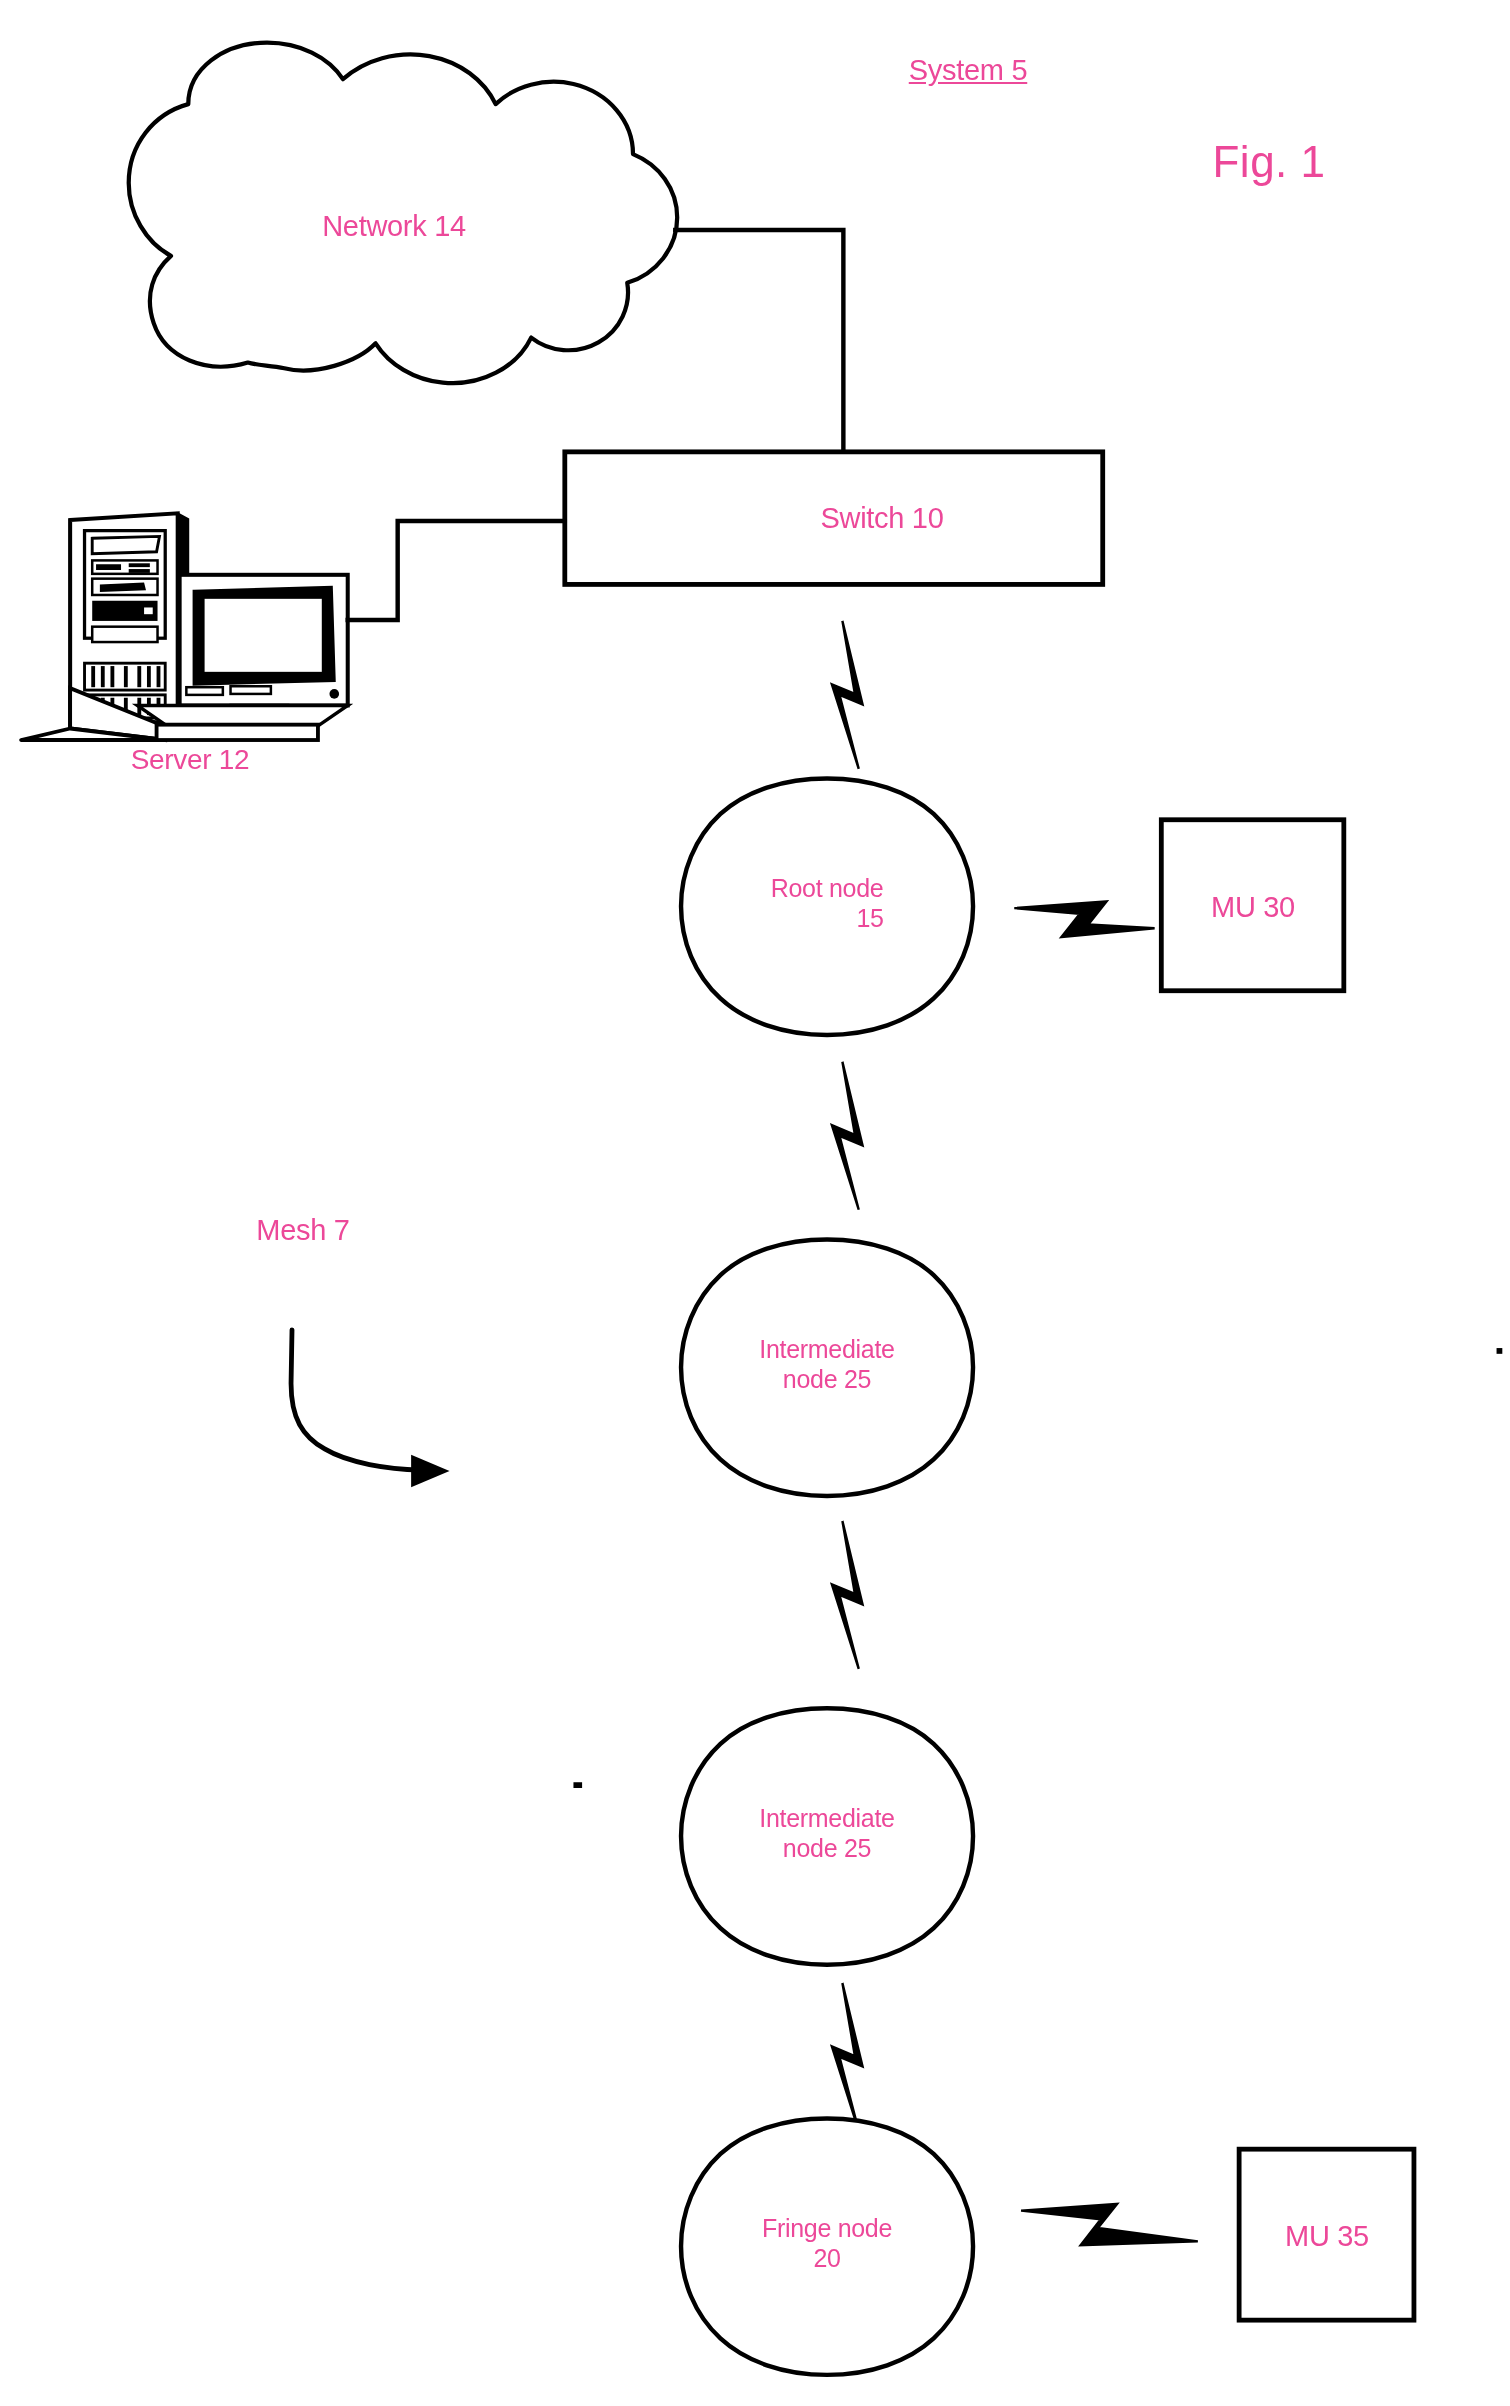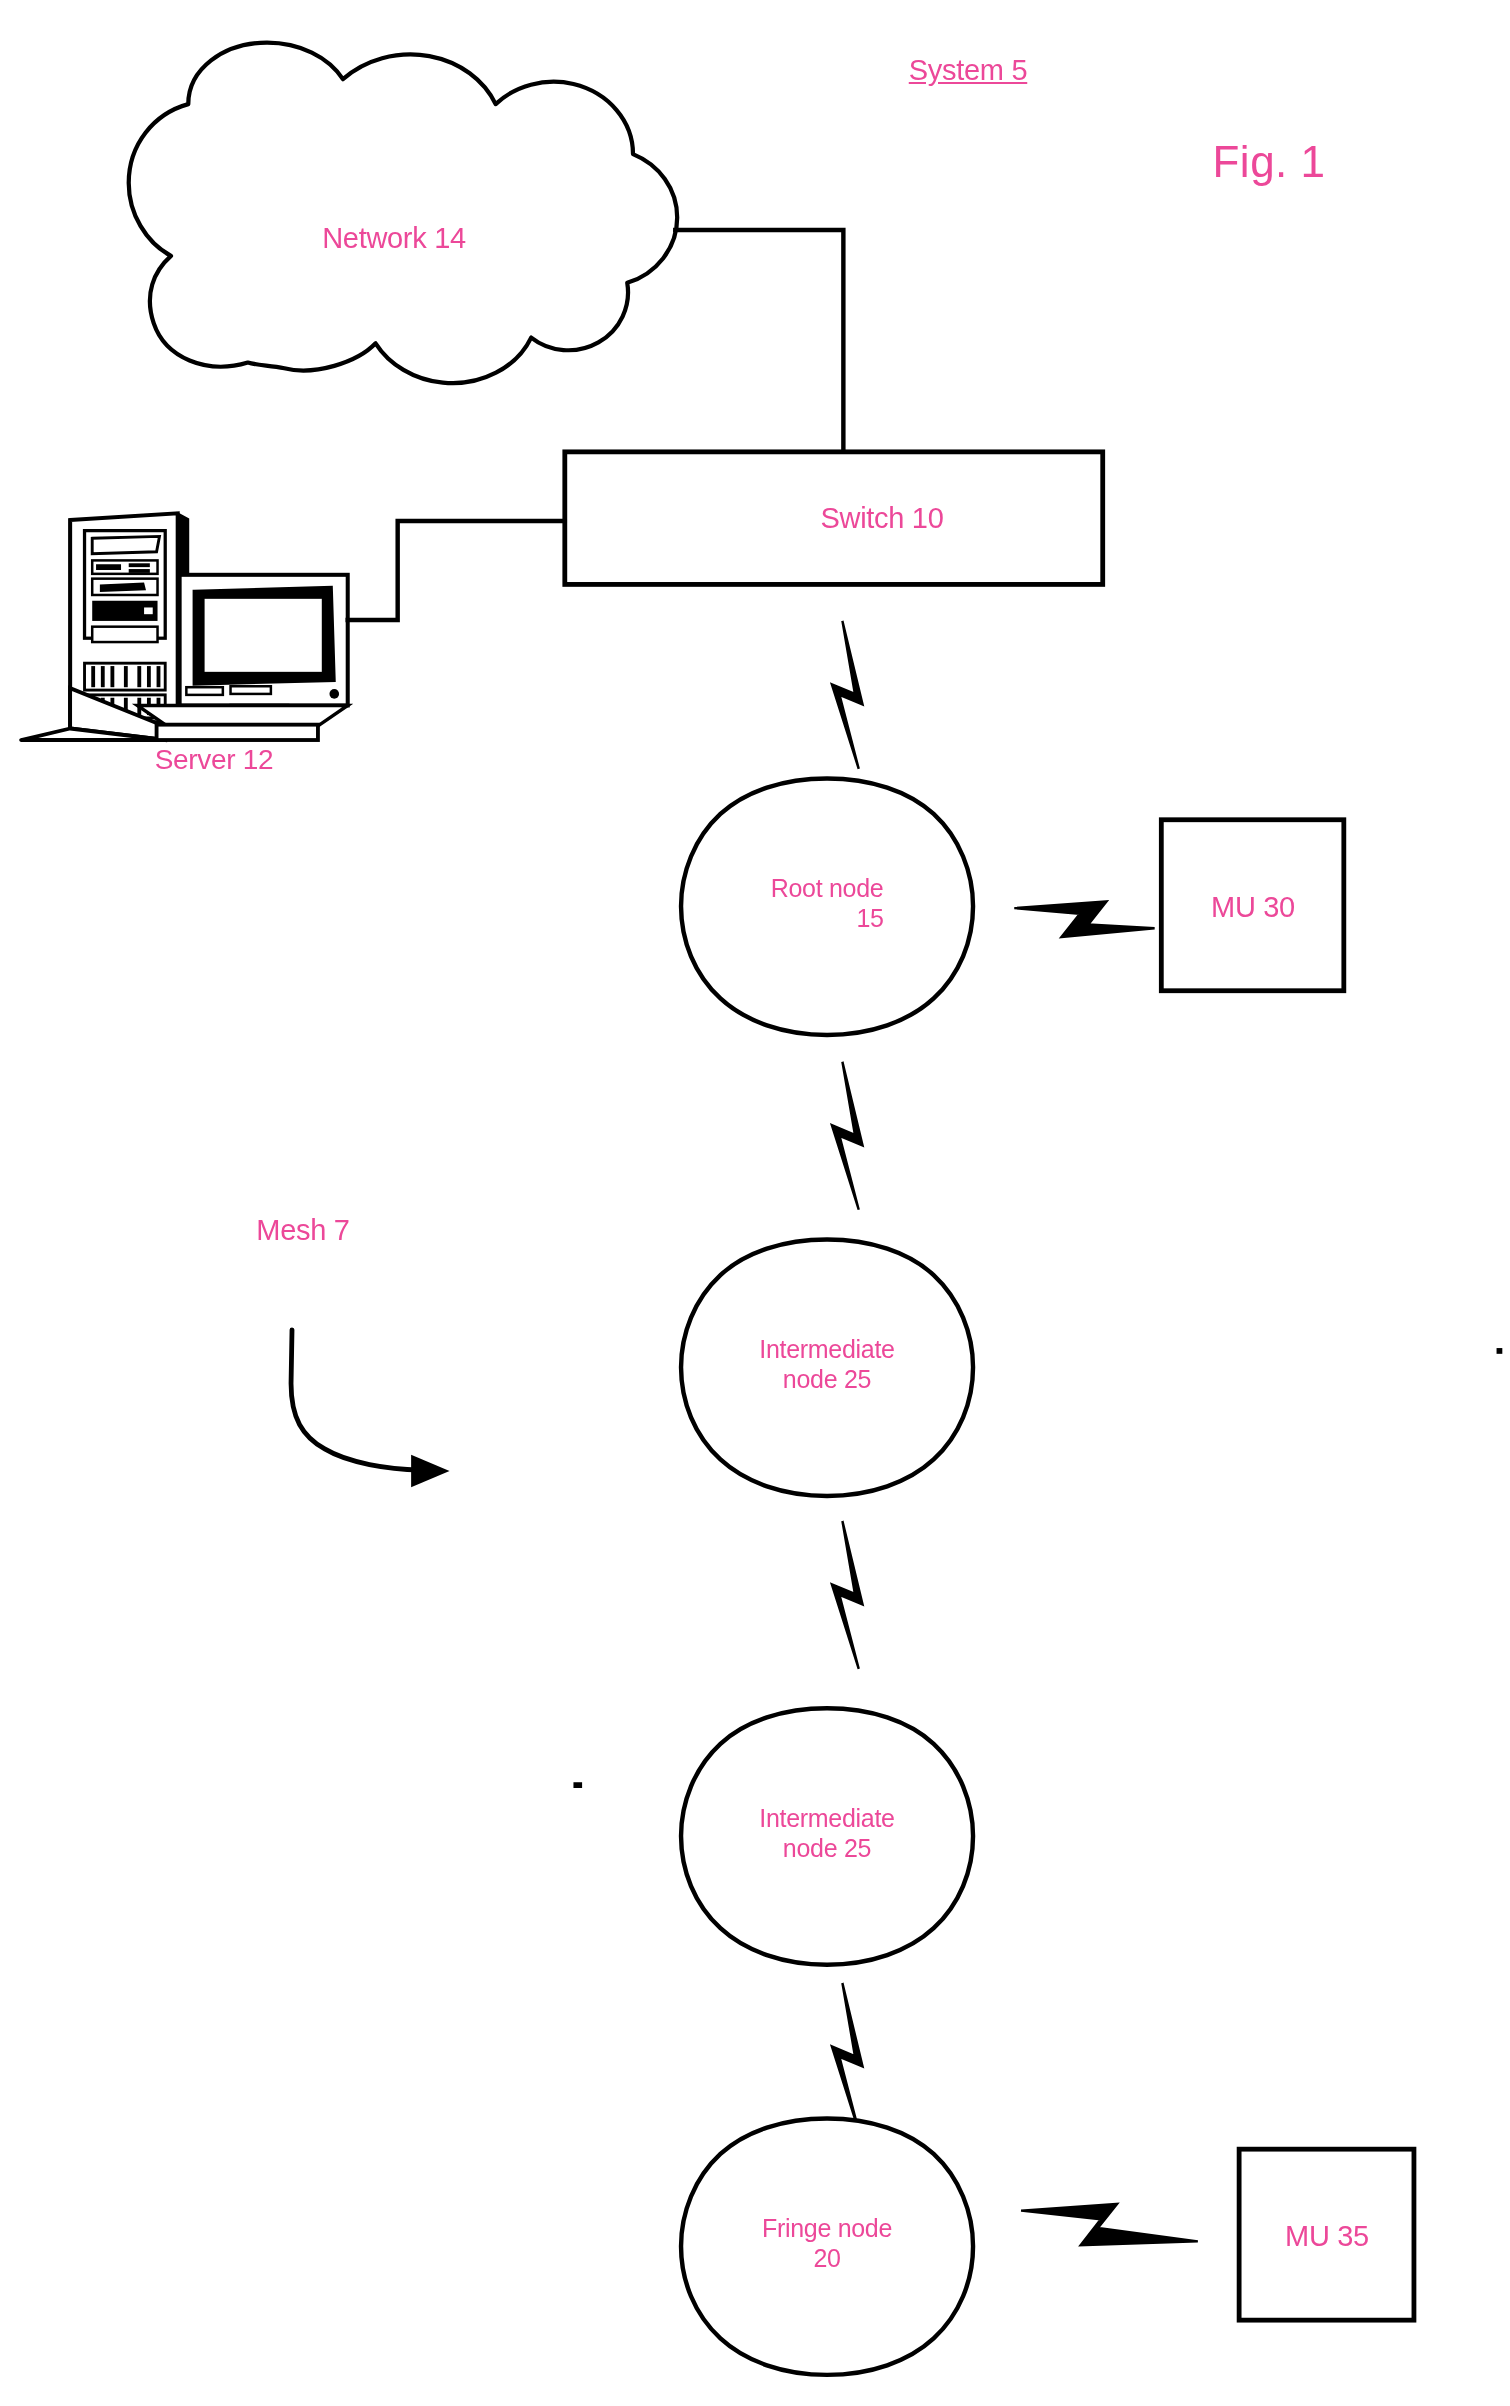--- a/index.html
+++ b/index.html
@@ -277,25 +277,25 @@
     <g>
       <rect x="597" y="1855" width="9" height="6" fill="#000000"></rect>
       <rect x="1558" y="1403" width="6" height="6" fill="#000000"></rect>
     </g>
   </svg>
 
   <div class="lbl lbl-center" id="system-title" style="left:968px; top:53px;">System 5</div>
 
   <div class="lbl lbl-center" id="fig-number" style="left:1263px; top:136px;margin-left:6px;">Fig. 1</div>
 
-  <div class="lbl lbl-center" id="network-label" style="left:394px; top:209px;margin-top:12px;">Network 14</div>
+  <div class="lbl lbl-center" id="network-label" style="left:394px; top:209px;">Network 14</div>
 
   <div class="lbl lbl-center" id="switch-label" style="left:882px; top:501px;">Switch 10</div>
 
-  <div class="lbl lbl-center" id="server-label" style="left:214px; top:743px;">Server 12</div>
+  <div class="lbl lbl-center" id="server-label" style="left:190px; top:743px;">Server 12</div>
 
   <div class="lbl lbl-center node-label" style="left:827px; top:874px;">Root node</div>
   <div class="lbl lbl-center node-label" style="left:870px; top:904px;">15</div>
 
   <div class="lbl lbl-center" id="mu30-label" style="left:1253px; top:890px;">MU 30</div>
 
   <div class="lbl lbl-center node-label" style="left:827px; top:1335px;">Intermediate</div>
   <div class="lbl lbl-center node-label" style="left:827px; top:1365px;">node 25</div>
 
   <div class="lbl lbl-center" id="mesh-label" style="left:290px; top:1213px;margin-left:13px;">Mesh 7</div>

